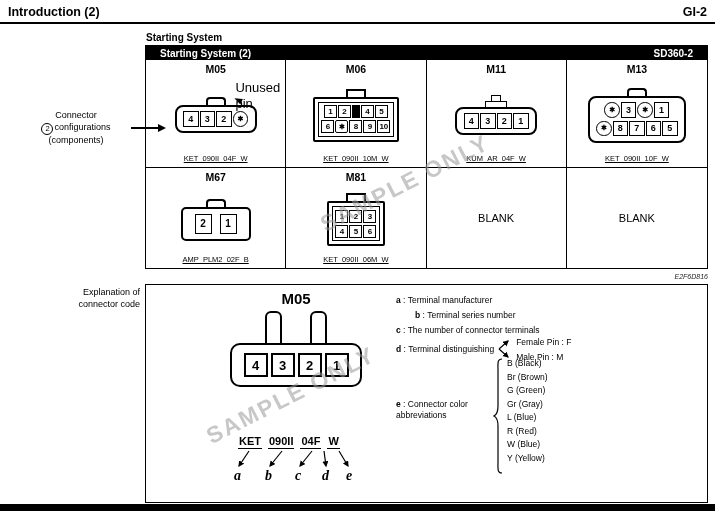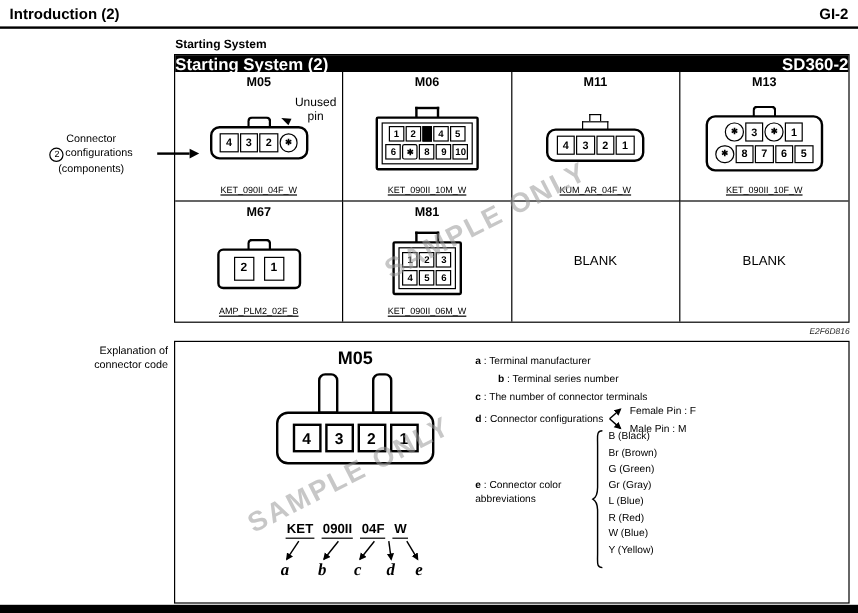--- a/index.html
+++ b/index.html
@@ -10,21 +10,21 @@
   .hdr-title{position:absolute;left:8px;top:5px;font-size:12.5px;font-weight:bold;}
   .hdr-code{position:absolute;right:8px;top:5px;font-size:12.5px;font-weight:bold;}
   .hdr-rule{position:absolute;left:0;top:22px;width:715px;height:2px;background:#000;}
   .footer-bar{position:absolute;left:0;bottom:0;width:715px;height:7px;background:#000;}
 
   .section-label{position:absolute;left:146px;top:32px;font-size:10px;font-weight:bold;}
 
   
   .ctable{position:absolute;left:145px;top:45px;width:563px;border:1.5px solid #000;box-sizing:border-box;background:#fff;}
   .t-head{display:flex;justify-content:space-between;align-items:center;background:#000;color:#fff;
-          height:14px;padding:0 0;font-size:14px;font-weight:bold;}
+          height:14px;padding:0 14px;font-size:10px;font-weight:bold;}
   .grid{display:grid;grid-template-columns:repeat(4,1fr);grid-template-rows:108px 100px;}
   .cell{position:relative;border-right:1px solid #000;border-bottom:1px solid #000;box-sizing:border-box;
         display:flex;flex-direction:column;align-items:center;padding:3px 2px 4px;}
   .cell:nth-child(4n){border-right:none;}
   .cell:nth-child(n+5){border-bottom:none;}
   .cell-title{font-weight:bold;font-size:10.5px;margin-bottom:1px;}
   .conn-wrap{flex:1;display:flex;align-items:center;justify-content:center;width:100%;}
   .cell-code{font-size:7.5px;text-decoration:underline;}
   .blankcell{justify-content:center;}
   .blank-label{font-weight:normal;font-size:11px;margin:auto;}
@@ -56,21 +56,21 @@
 
   
   .cfg-label{position:absolute;left:22px;top:110px;width:108px;text-align:center;
              font-size:9px;line-height:1.3;}
   .circ{display:inline-flex;width:10px;height:10px;border:1px solid #000;border-radius:50%;
         align-items:center;justify-content:center;font-size:7.5px;vertical-align:-1px;margin-right:1px;}
   .cfg-arrow{position:absolute;left:131px;top:127px;width:27px;height:2px;background:#000;}
   .cfg-arrow:after{content:"";position:absolute;right:-8px;top:-3.5px;width:0;height:0;
                    border-left:8px solid #000;border-top:4.5px solid transparent;border-bottom:4.5px solid transparent;}
 
-  .note{position:absolute;right:5px;top:20px;font-size:10px;line-height:1.2;white-space:pre-line;text-align:center;}
+  .note{position:absolute;right:5px;top:20px;font-size:13px;line-height:1.2;white-space:pre-line;text-align:left;}
   .note-arrow{position:absolute;right:43px;top:37px;width:0;height:0;
               border-top:3.5px solid transparent;border-bottom:3.5px solid transparent;
               border-right:8px solid #000;transform:rotate(25deg);}
 
   
   .exp-label{position:absolute;left:48px;top:287px;width:92px;text-align:right;font-size:9px;line-height:1.3;}
   .expbox{position:absolute;left:145px;top:284px;width:563px;height:219px;border:1.5px solid #000;
           box-sizing:border-box;background:#fff;}
   .exp-title{position:absolute;left:100px;top:5px;width:100px;text-align:center;font-weight:bold;font-size:15px;}
   .big-conn{position:absolute;left:55px;top:26px;width:190px;display:flex;flex-direction:column;align-items:center;}
@@ -318,21 +318,21 @@
         <b>b</b>
         <span>: Terminal series number</span>
       </div>
       <div class="exp-item item-c">
         <b>c</b>
         <span>: The number of connector terminals</span>
       </div>
       <div class="exp-item item-d">
         <span>
           <b>d</b>
-          <span>: Connector configurations</span>
+          <span>: Terminal distinguishing</span>
         </span>
         <svg width="16" height="28" viewBox="0 0 16 28" style="margin-left:4px;">
           <defs>
             <marker id="ah2" markerWidth="6" markerHeight="6" refX="4" refY="2.5" orient="auto">
               <path d="M0,0 L5,2.5 L0,5 z" fill="#000"></path>
             </marker>
           </defs>
           <line x1="1" y1="14" x2="10" y2="6" stroke="#000" stroke-width="1.2" marker-end="url(#ah2)"></line>
           <line x1="1" y1="14" x2="10" y2="22" stroke="#000" stroke-width="1.2" marker-end="url(#ah2)"></line>
         </svg>

